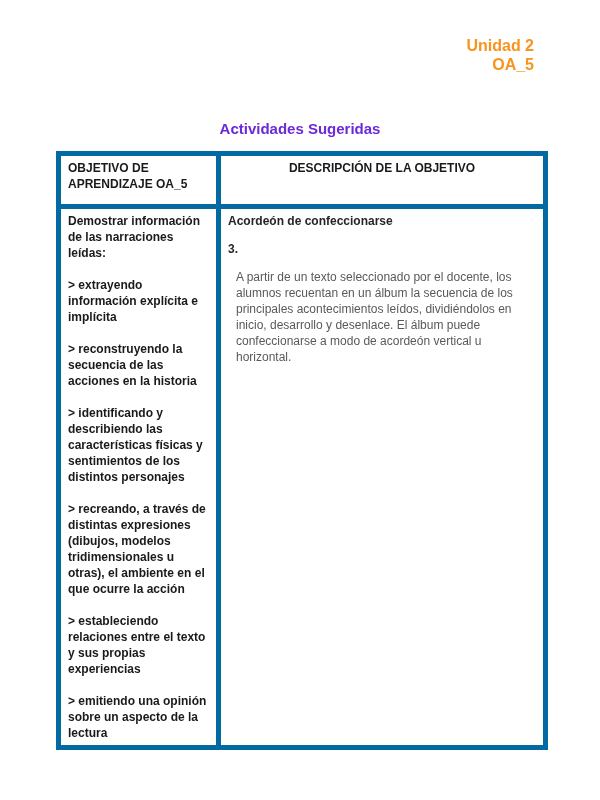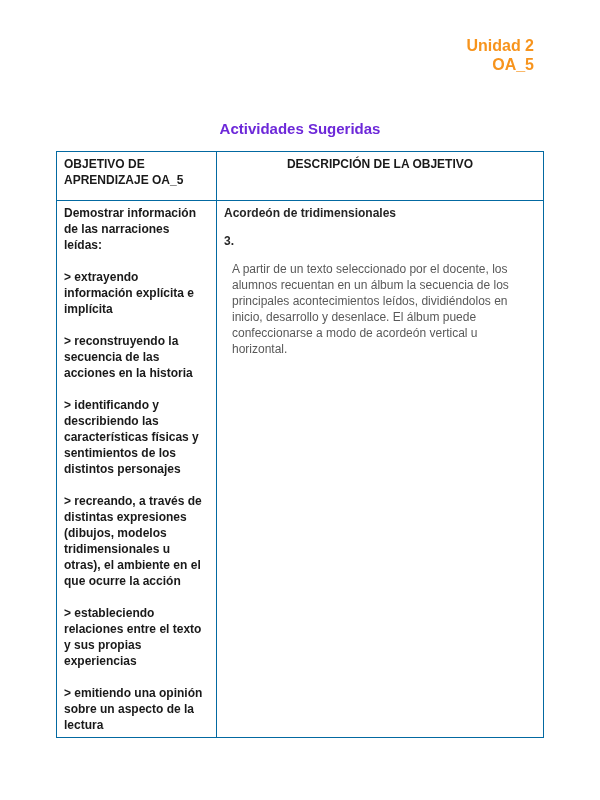--- a/index.html
+++ b/index.html
@@ -33,21 +33,21 @@
     font-weight: bold; font-size: 15px; color: #6d28d9;
   }
 
   table.activity-table {
     position: absolute; left: 56px; top: 151px;
     width: 487px;
     border-collapse: collapse; table-layout: fixed;
   }
   table.activity-table th,
   table.activity-table td {
-    border: 1px solid #0369a1;
+    border: 5px solid #0369a1;
     vertical-align: top;
     padding: 4px 7px;
     color: #1A1A1A;
   }
   th.obj-header {
     text-align: left;
     font-size: 12px; font-weight: bold; line-height: 16px;
     height: 40px;
   }
   th.desc-header {
@@ -108,19 +108,19 @@
       <div>
             <p>&gt; extrayendo información explícita e implícita</p>
             <p>&gt; reconstruyendo la secuencia de las acciones en la historia</p>
             <p>&gt; identificando y describiendo las características físicas y sentimientos de los distintos personajes</p>
             <p>&gt; recreando, a través de distintas expresiones (dibujos, modelos tridimensionales u otras), el ambiente en el que ocurre la acción</p>
             <p>&gt; estableciendo relaciones entre el texto y sus propias experiencias</p>
             <p>&gt; emitiendo una opinión sobre un aspecto de la lectura</p>
           </div>
     </td>
     <td class="activity-cell">
-      <p class="activity-heading">Acordeón de tridimensionales</p>
+      <p class="activity-heading">Acordeón de confeccionarse</p>
       <p class="activity-number">3.</p>
       <p class="activity-body">A partir de un texto seleccionado por el docente, los alumnos recuentan en un álbum la secuencia de los principales acontecimientos leídos, dividiéndolos en inicio, desarrollo y desenlace. El álbum puede confeccionarse a modo de acordeón vertical u horizontal.</p>
     </td>
   </tr>
 </tbody>
   </table>
 
 </body></html>

